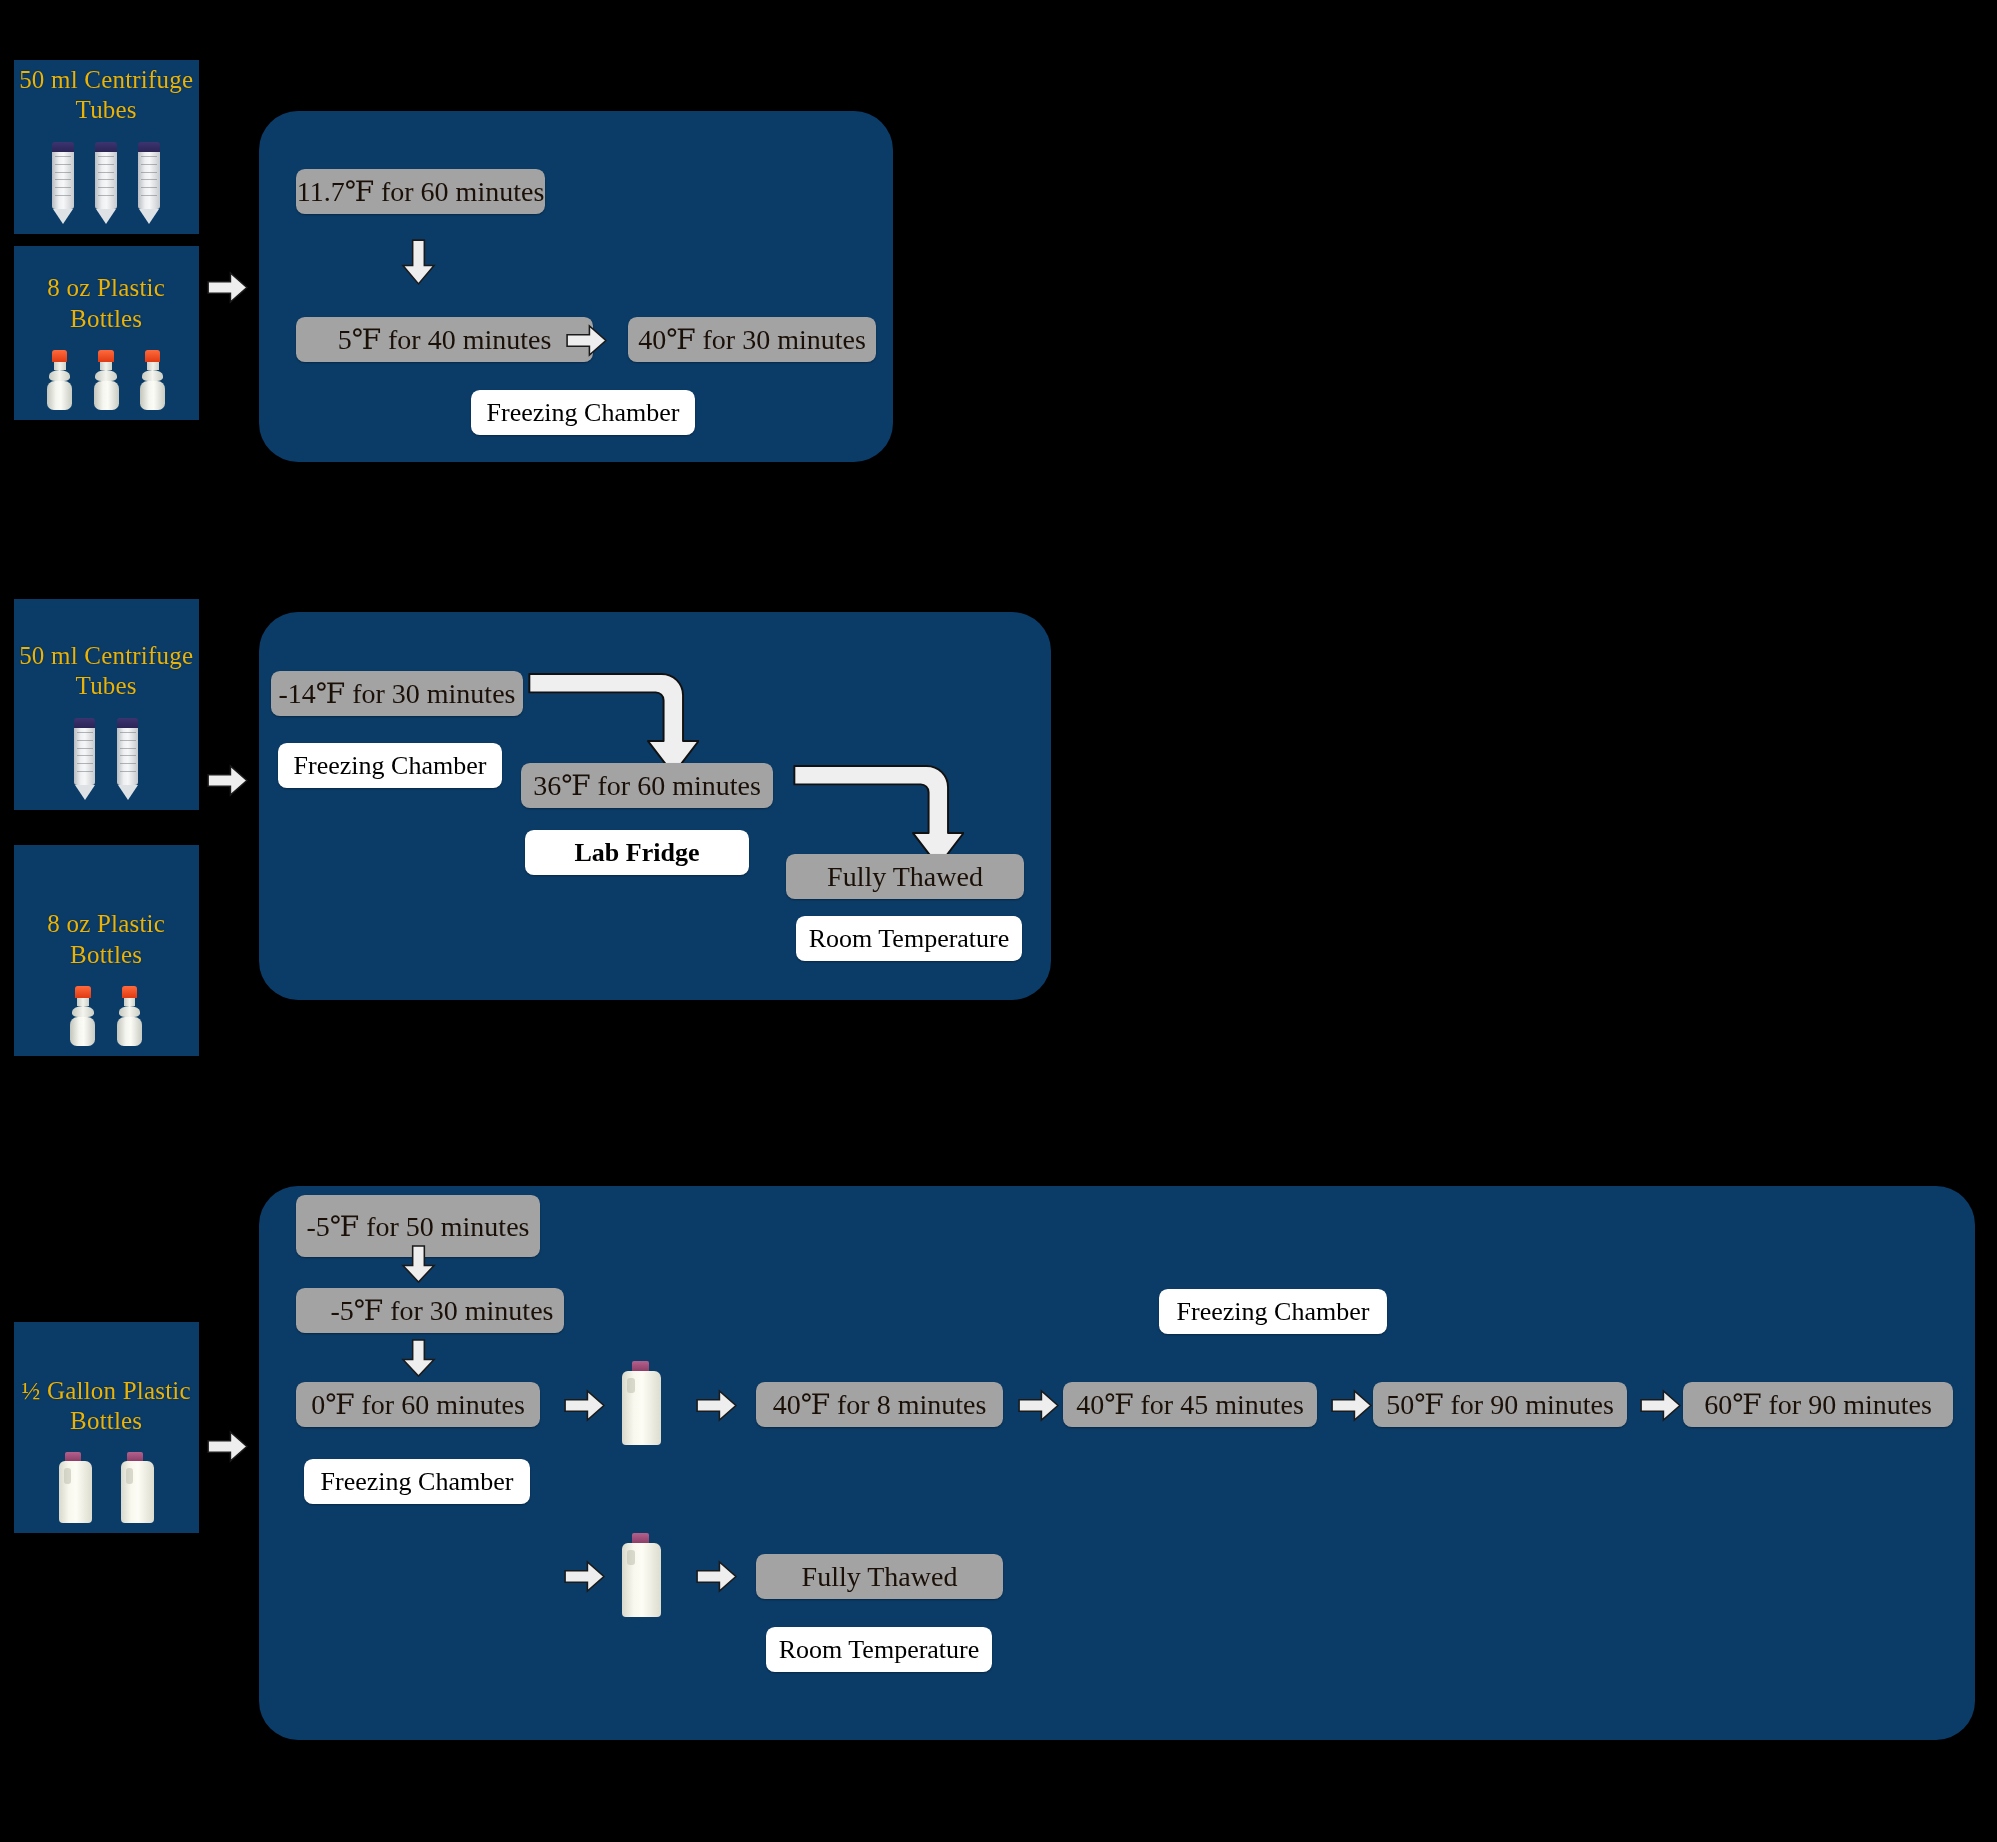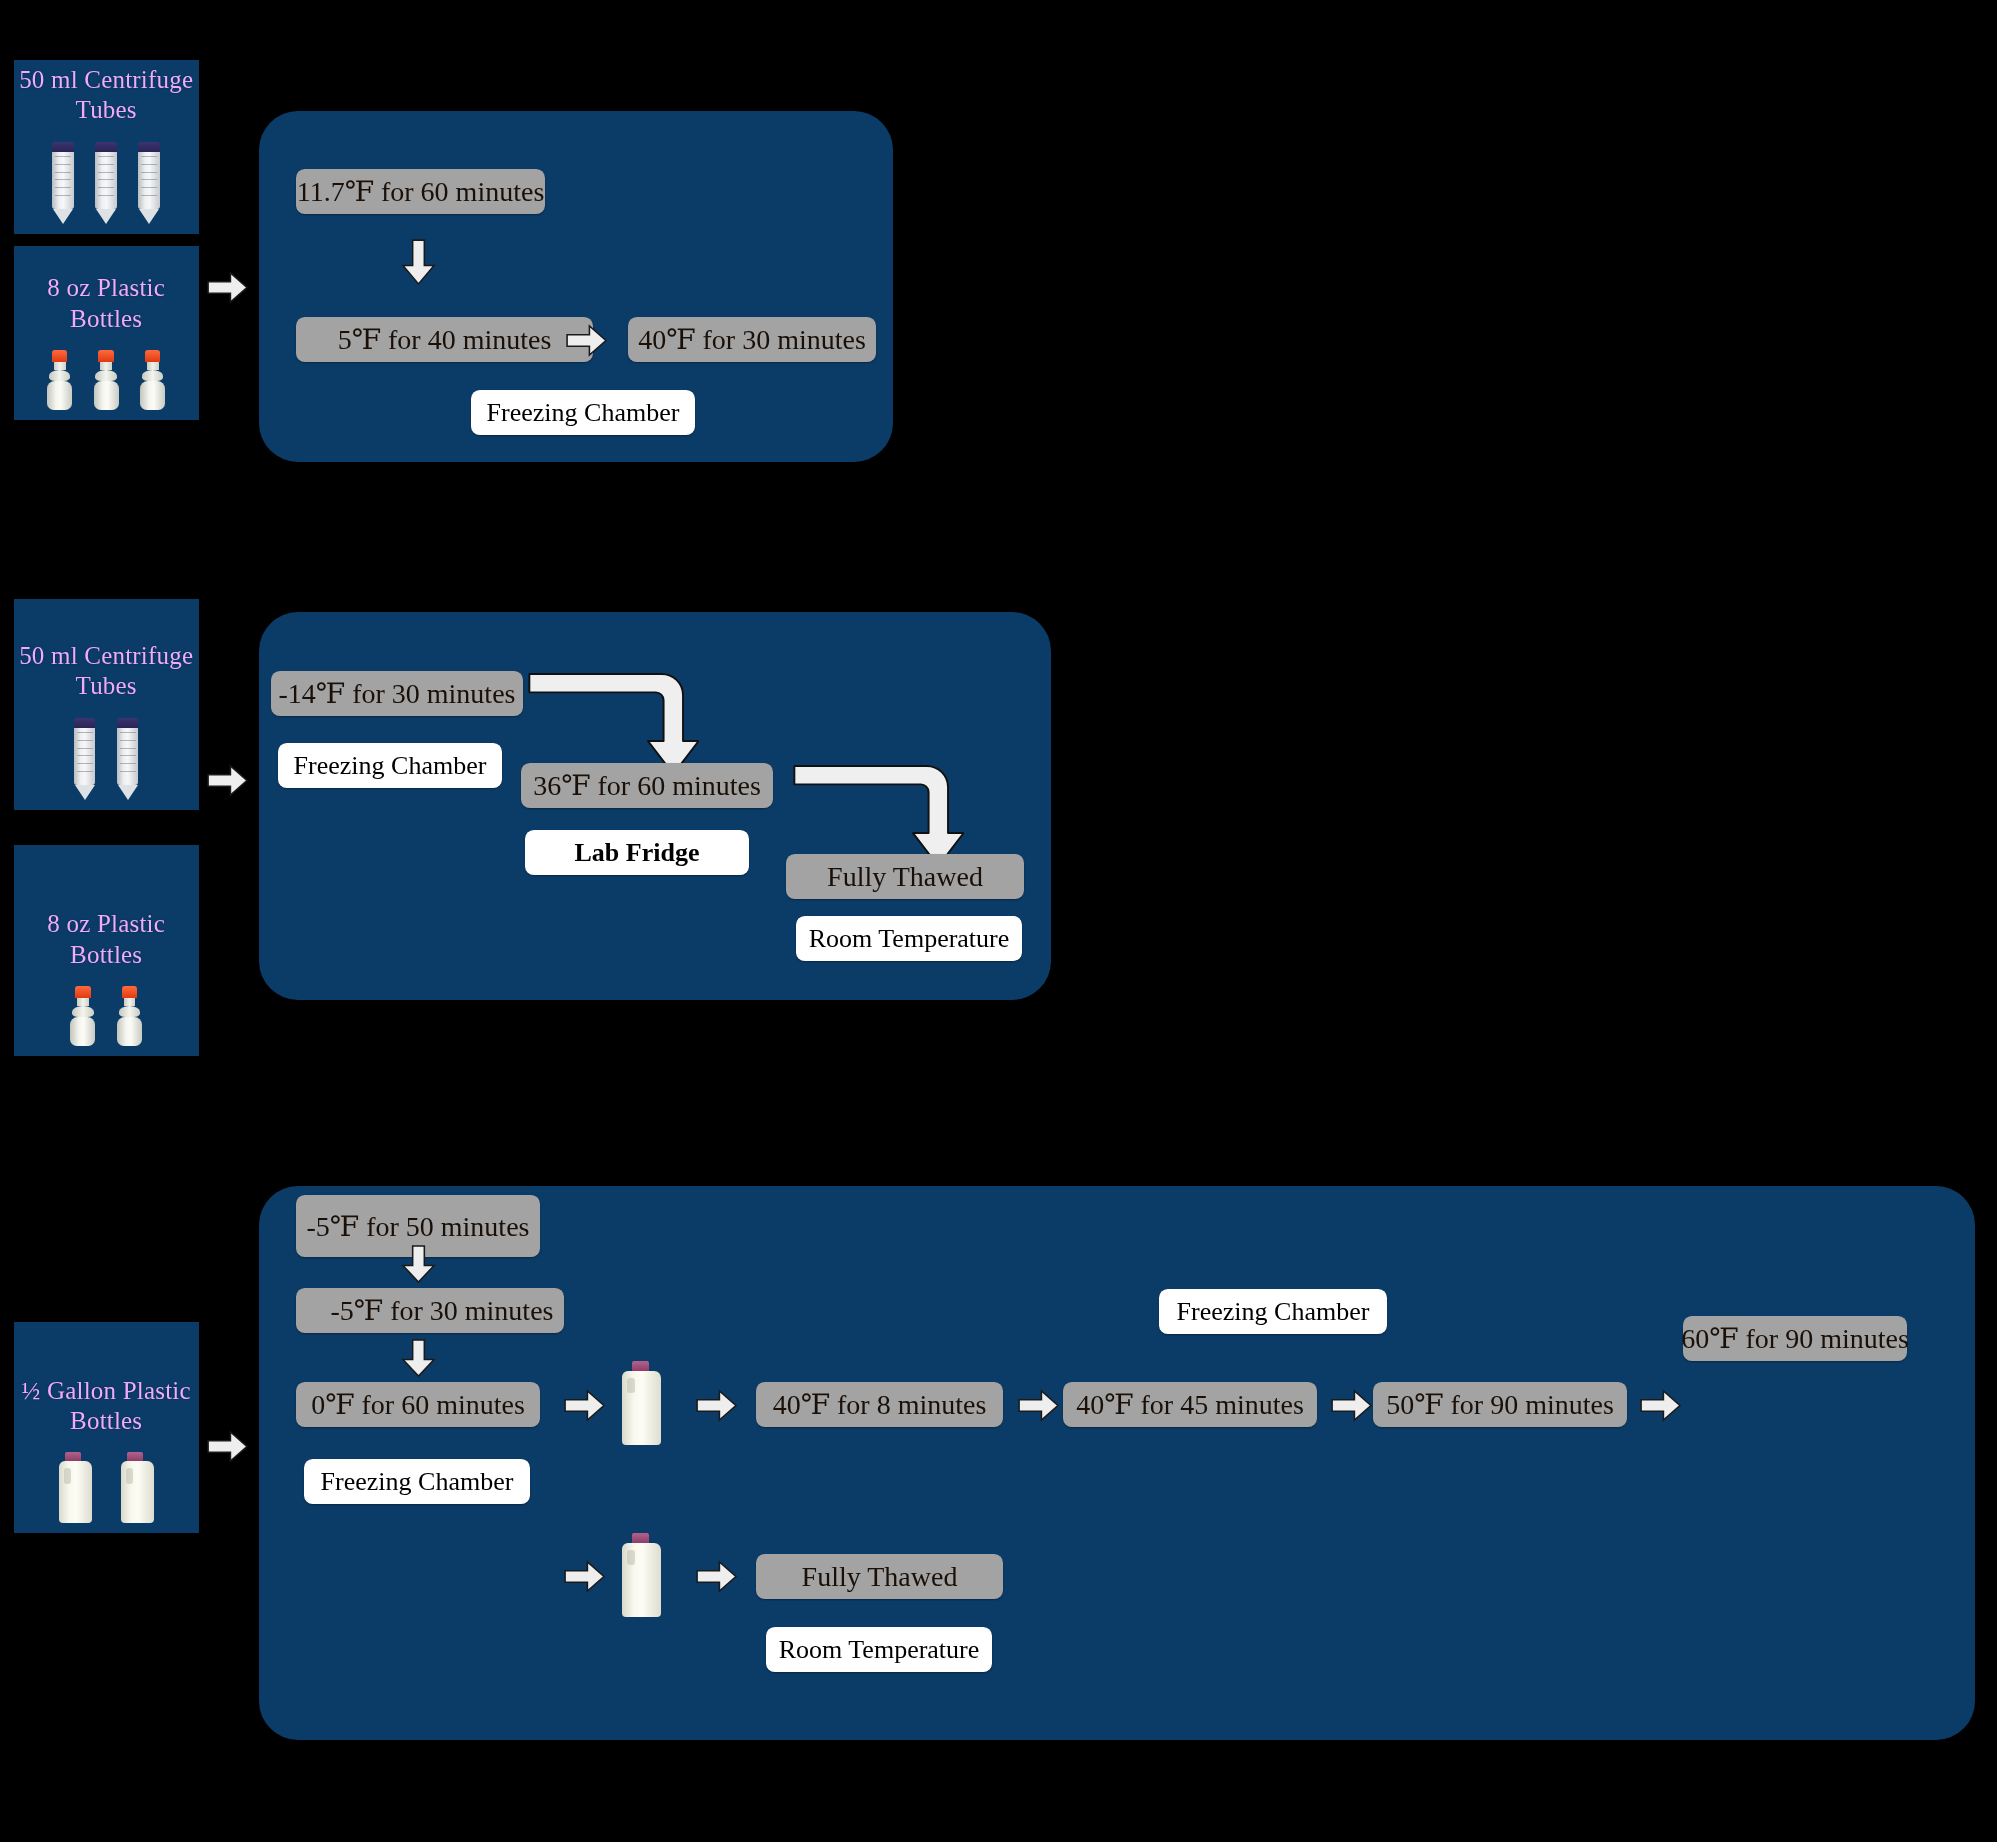--- a/index.html
+++ b/index.html
@@ -10,21 +10,21 @@
   }
   .abs{position:absolute;}
 
   
   .sample-card{
     position:absolute;background:#0b3c68;
     display:flex;flex-direction:column;align-items:center;justify-content:flex-end;
     box-sizing:border-box;padding-bottom:9.8px;
   }
   .sample-label{
-    color:#f0abfc;text-align:center;line-height:1.22;
+    color:#eab308;text-align:center;line-height:1.22;
     font-size:25px;letter-spacing:0.2px;
     text-shadow:0 0 2px rgba(0,0,0,.35);
   }
   .vessel-row{display:flex;align-items:flex-end;justify-content:center;gap:21.5px;margin-top:15.6px;}
 
   
   .tube{width:21.5px;position:relative;}
   .tube .cap{height:10.7px;background:linear-gradient(180deg,#3c3470,#2a2456);border-radius:2.9px 2.9px 0 0;}
   .tube .body{
     height:57px;
@@ -319,21 +319,21 @@
 </div>
 
 <div class="step" style="left:1373px;top:1382px;width:254px;height:45px;">50℉ for 90 minutes</div>
 
 <div class="arrow-r" style="left:1640px;top:1389px;">
   <svg width="41" height="33" viewBox="0 0 42 34">
       <path d="M1 11 H24 V2 L41 17 L24 32 V23 H1 Z" fill="#eeeeee" stroke="#1a1a1a" stroke-width="1.6"></path>
     </svg>
 </div>
 
-<div class="step" style="left:1683px;top:1316px;width:224px;height:45px;">60℉ for 90 minutes</div>
+<div class="step" style="left:1683px;top:1382px;width:270px;height:45px;">60℉ for 90 minutes</div>
 
 <div class="caption" style="left:1159px;top:1289px;width:228px;height:45px;">Freezing Chamber</div>
 
 <div class="arrow-r" style="left:564px;top:1560px;">
   <svg width="41" height="33" viewBox="0 0 42 34">
       <path d="M1 11 H24 V2 L41 17 L24 32 V23 H1 Z" fill="#eeeeee" stroke="#1a1a1a" stroke-width="1.6"></path>
     </svg>
 </div>
 
 <div class="abs" style="left:622px;top:1533px;">

